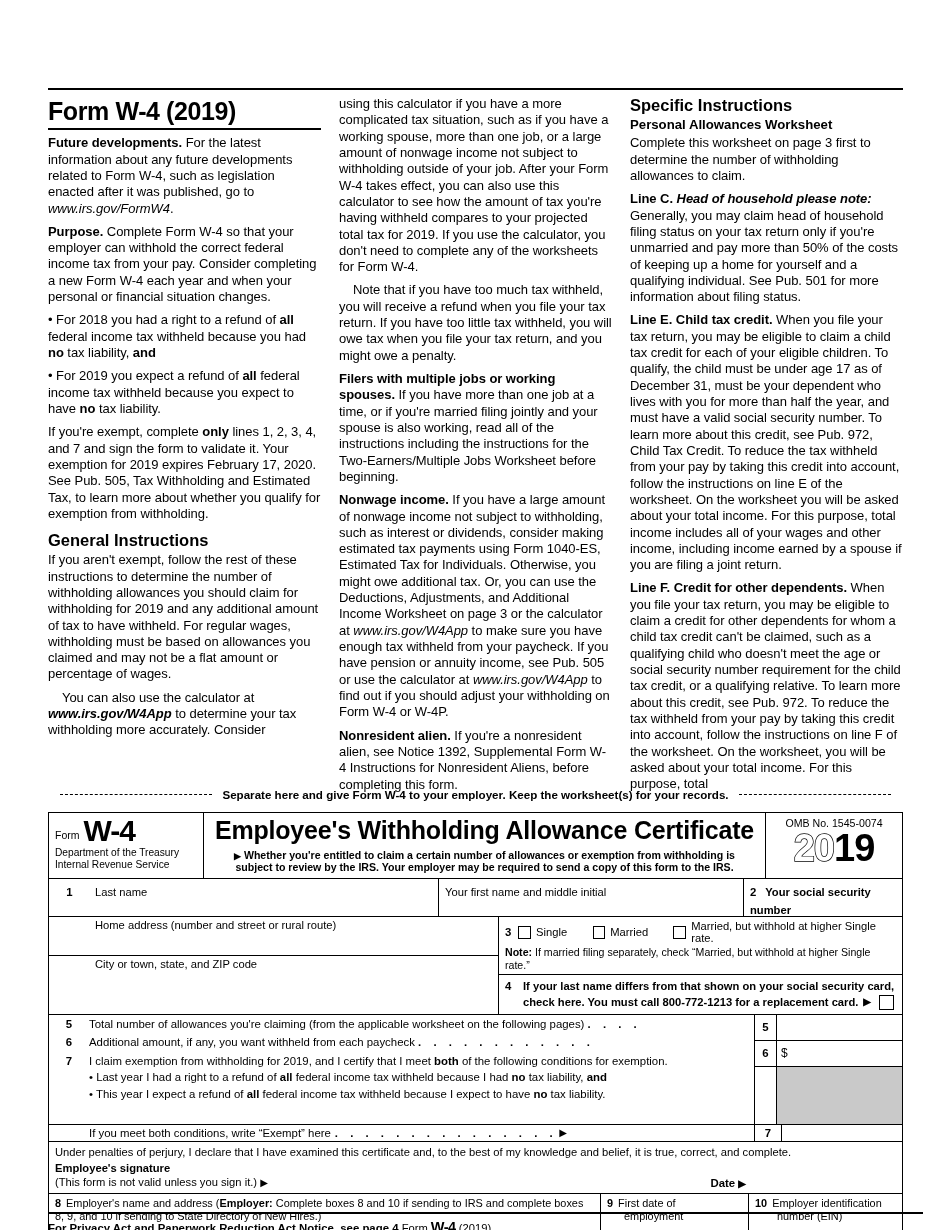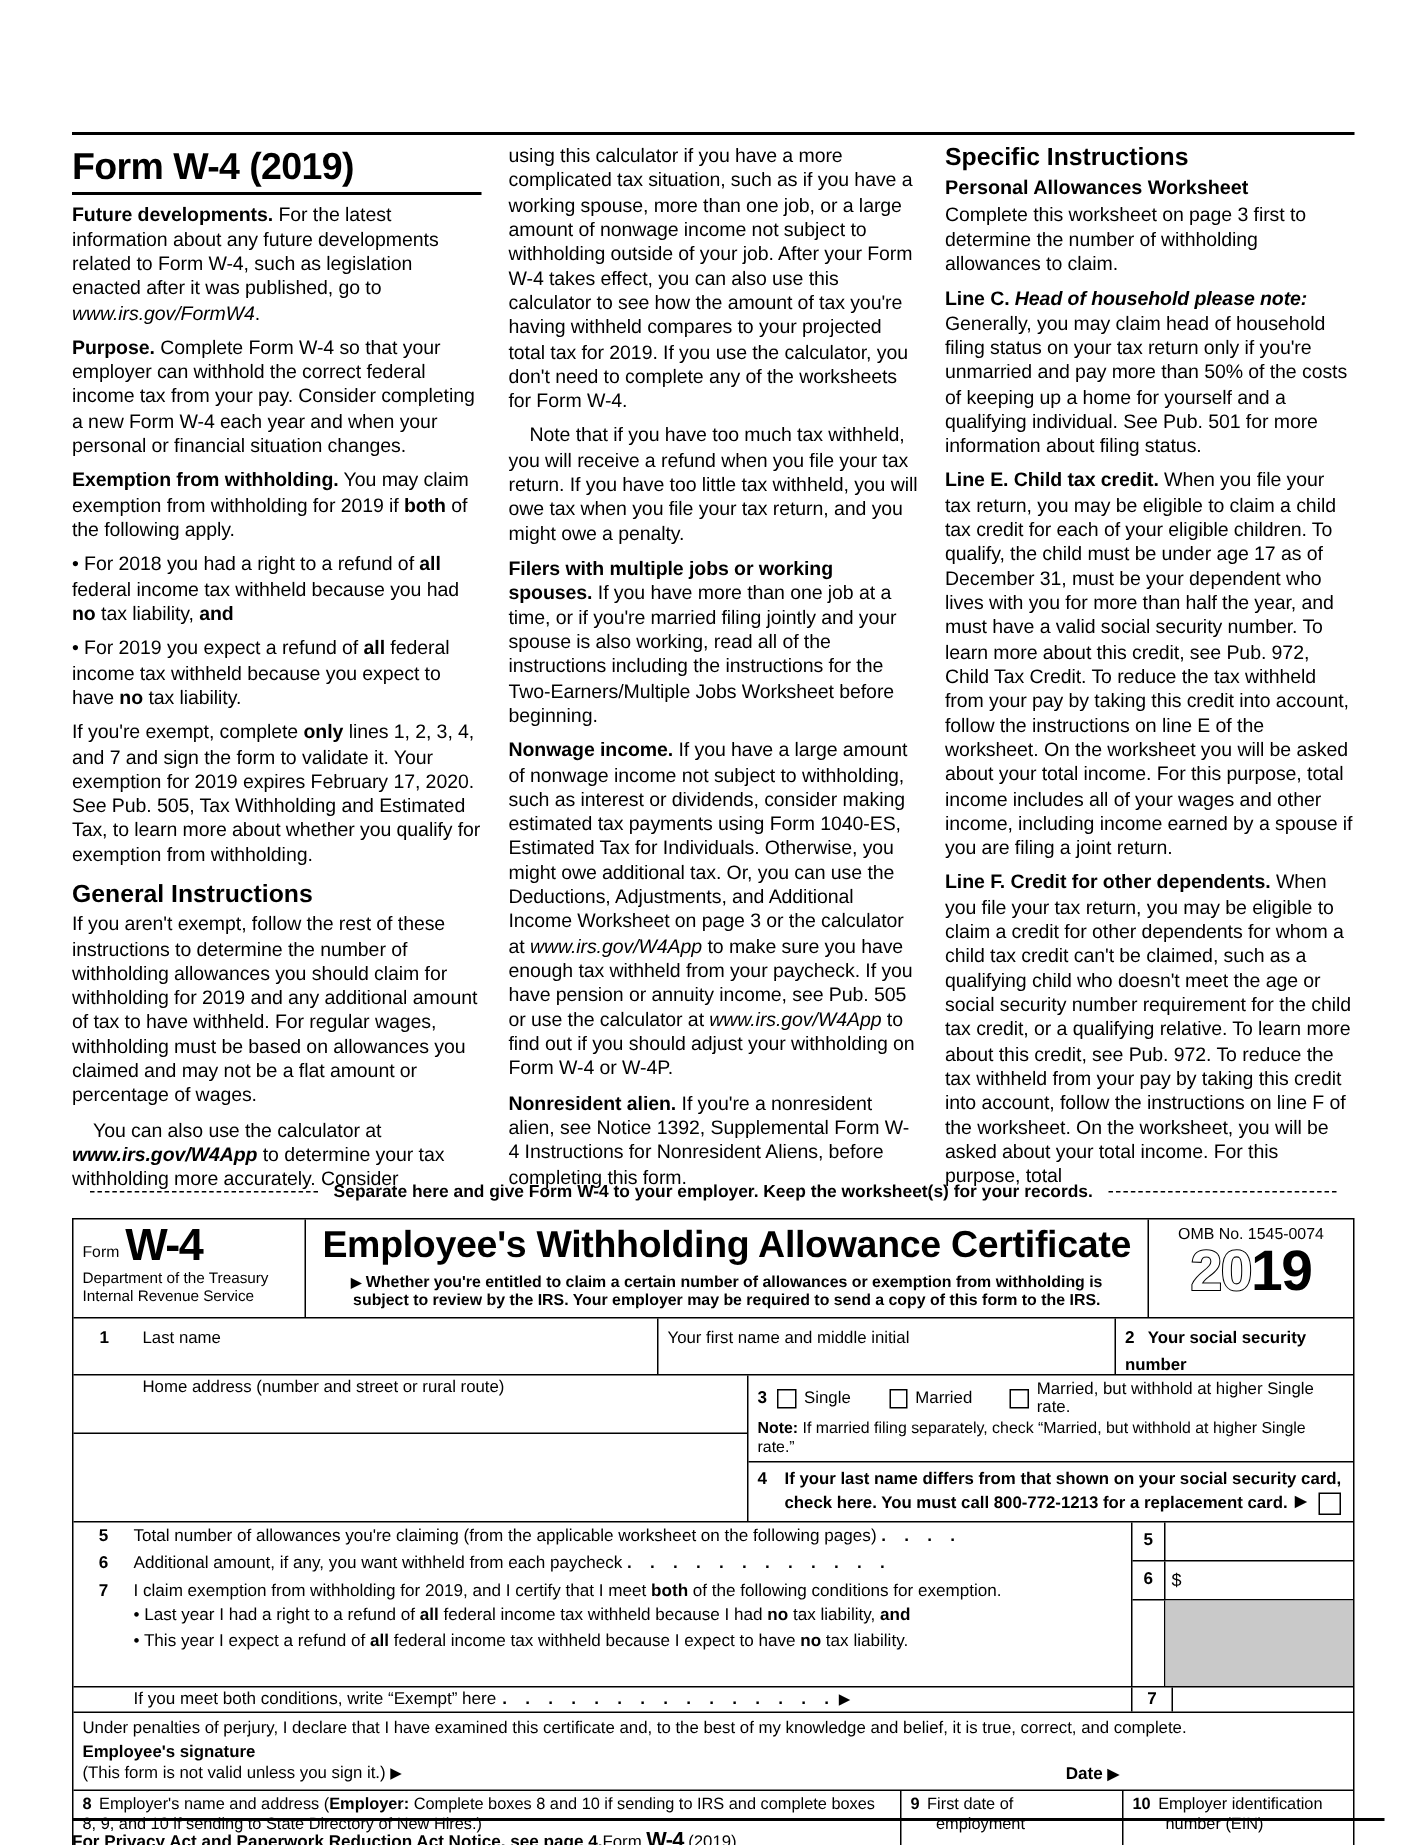--- a/index.html
+++ b/index.html
@@ -169,23 +169,20 @@
         <div class="title-rule"></div>
 
         <p class="para">
           <b>Future developments.</b><span> For the latest information about any future developments related to Form W-4, such as legislation enacted after it was published, go to </span><i>www.irs.gov/FormW4</i><span>.</span>
         </p>
 
         <p class="para">
           <b>Purpose.</b><span> Complete Form W-4 so that your employer can withhold the correct federal income tax from your pay. Consider completing a new Form W-4 each year and when your personal or financial situation changes.</span>
         </p>
 
-        <p class="para">
-          <b>Exemption from withholding.</b> You may claim exemption from withholding for 2019 if <b>both</b> of the following apply.
-        </p>
 
         <p class="para">
           • For 2018 you had a right to a refund of <b>all</b> federal income tax withheld because you had <b>no</b> tax liability, <b>and</b>
         </p>
 
         <p class="para">
           • For 2019 you expect a refund of <b>all</b> federal income tax withheld because you expect to have <b>no</b> tax liability.
         </p>
 
         <p class="para">
@@ -288,20 +285,23 @@
       <div class="cell c-ssn">
         <span class="num">2</span>
         &nbsp;<span class="fieldlbl" style="font-weight:bold;">Your social security number</span>
       </div>
     </div>
 
     <div class="row">
       <div class="leftstack">
         <div class="addr">
           <span>Home address (number and street or rural route)</span>
+        </div>
+        <div class="city">
+          <span>City or town, state, and ZIP code</span>
         </div>
       </div>
 
       <div class="rightstack">
         <div class="mstat">
           <div class="mline">
             <span class="num" style="margin-right:7px;">3</span>
             <span class="cbx"></span>
             <span>Single</span>
             <span style="width:26px;display:inline-block;"></span>

